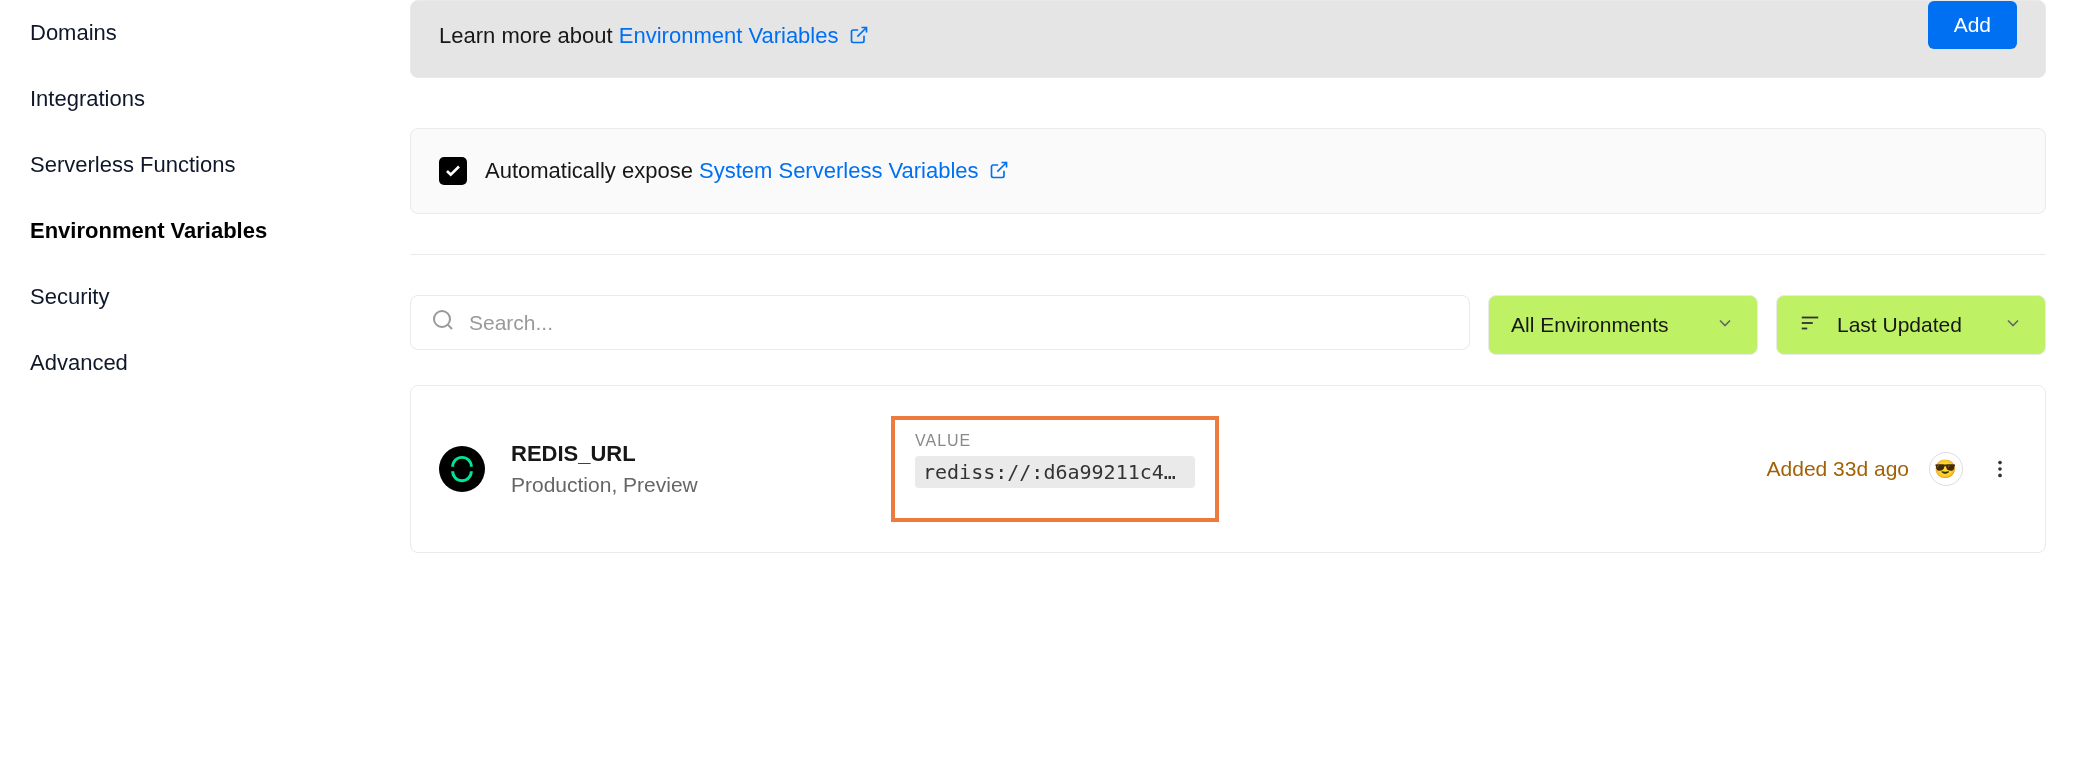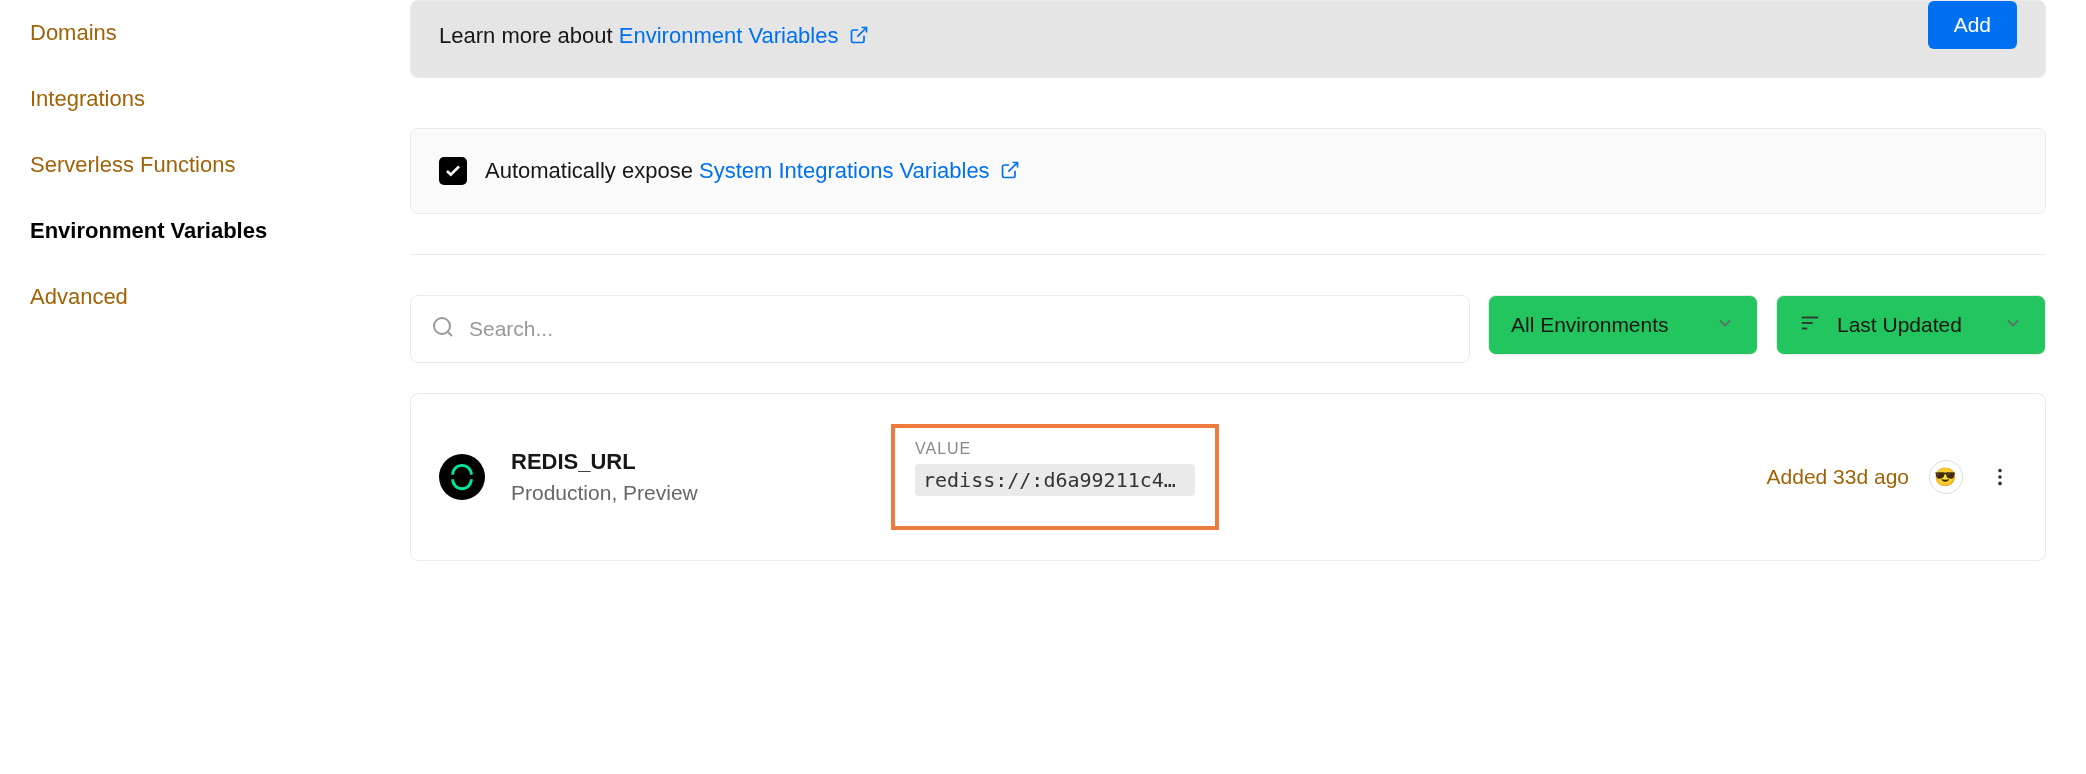--- a/index.html
+++ b/index.html
@@ -13,21 +13,21 @@
     font-size: 21px;
   }
   .layout { display: flex; }
   .sidebar {
     width: 410px;
     padding: 0 0 0 30px;
     flex-shrink: 0;
   }
   .sidebar-item {
     padding: 20px 0;
-    color: #a16207;
+    color: #0f172a;
     cursor: pointer;
     font-size: 22px;
   }
   .sidebar-item.active {
     color: #000;
     font-weight: 600;
   }
   .main { flex: 1; padding-right: 40px; }
   .info-card {
     border: 1px solid #eaeaea;
@@ -75,41 +75,41 @@
     gap: 18px;
     margin-top: 40px;
   }
   .search-box {
     flex: 1;
     border: 1px solid #eaeaea;
     border-radius: 8px;
     display: flex;
     align-items: center;
     padding: 0 20px;
-    height: 68px;
+    height: 55px;
     background: #fff;
   }
   .search-box input {
     border: none;
     outline: none;
     font-size: 21px;
     width: 100%;
     margin-left: 14px;
     color: #171717;
   }
   .search-box input::placeholder { color: #999; }
   .select-box {
     border: 1px solid #eaeaea;
     border-radius: 8px;
     height: 60px;
     display: flex;
     align-items: center;
     padding: 0 22px;
     gap: 16px;
-    background: #22c55e;
+    background: #bef264;
     cursor: pointer;
     min-width: 270px;
     justify-content: space-between;
   }
   .select-box .left { display: flex; align-items: center; gap: 16px; }
   .env-row {
     border: 1px solid #eaeaea;
     border-radius: 8px;
     margin-top: 30px;
     padding: 30px 28px;
@@ -177,20 +177,21 @@
 </style>
 </head>
 <body>
 
 <div class="layout">
   <nav class="sidebar">
     <div class="sidebar-item">Domains</div>
     <div class="sidebar-item">Integrations</div>
     <div class="sidebar-item">Serverless Functions</div>
     <div class="sidebar-item active">Environment Variables</div>
+    <div class="sidebar-item">Security</div>
     <div class="sidebar-item">Advanced</div>
   </nav>
 
   <main class="main">
 
     <div class="info-card">
       <div class="info-text">
         <span>Learn more about </span><a class="link"><span>Environment Variables</span>
           <span class="ext-icon">
             <svg width="20" height="20" viewBox="0 0 24 24" fill="none" stroke="#0070f3" stroke-width="2">
@@ -204,21 +205,21 @@
       <button class="btn-primary">Add</button>
     </div>
 
     <div class="expose-card">
       <div class="checkbox">
         <svg width="18" height="18" viewBox="0 0 24 24" fill="none" stroke="#fff" stroke-width="3.5">
             <polyline points="20 6 9 17 4 12"></polyline>
           </svg>
       </div>
       <div class="info-text">
-        <span>Automatically expose </span><a class="link"><span>System Integrations Variables</span>
+        <span>Automatically expose </span><a class="link"><span>System Serverless Variables</span>
           <span class="ext-icon">
             <svg width="20" height="20" viewBox="0 0 24 24" fill="none" stroke="#0070f3" stroke-width="2">
                 <path d="M18 13v6a2 2 0 0 1-2 2H5a2 2 0 0 1-2-2V8a2 2 0 0 1 2-2h6"></path>
                 <polyline points="15 3 21 3 21 9"></polyline>
                 <line x1="10" y1="14" x2="21" y2="3"></line>
               </svg>
           </span>
         </a>
       </div>
     </div>

